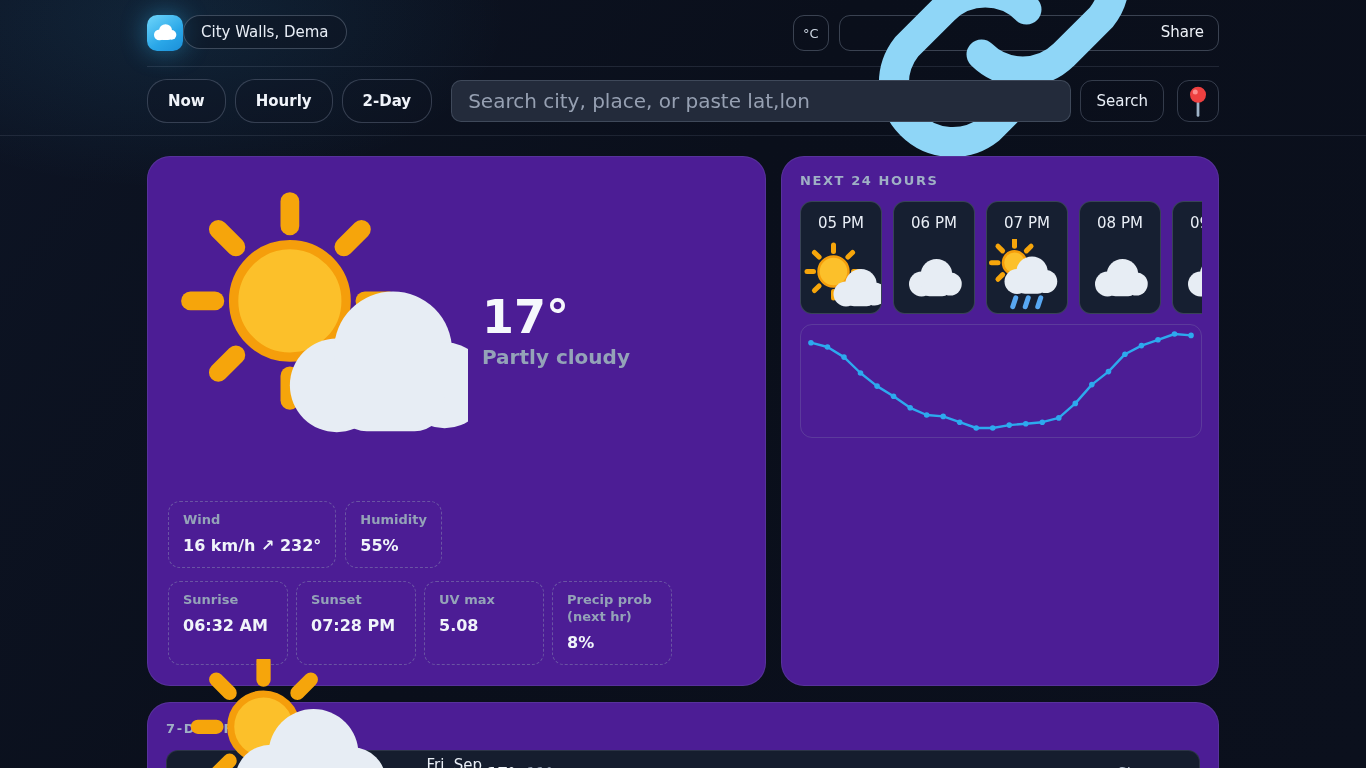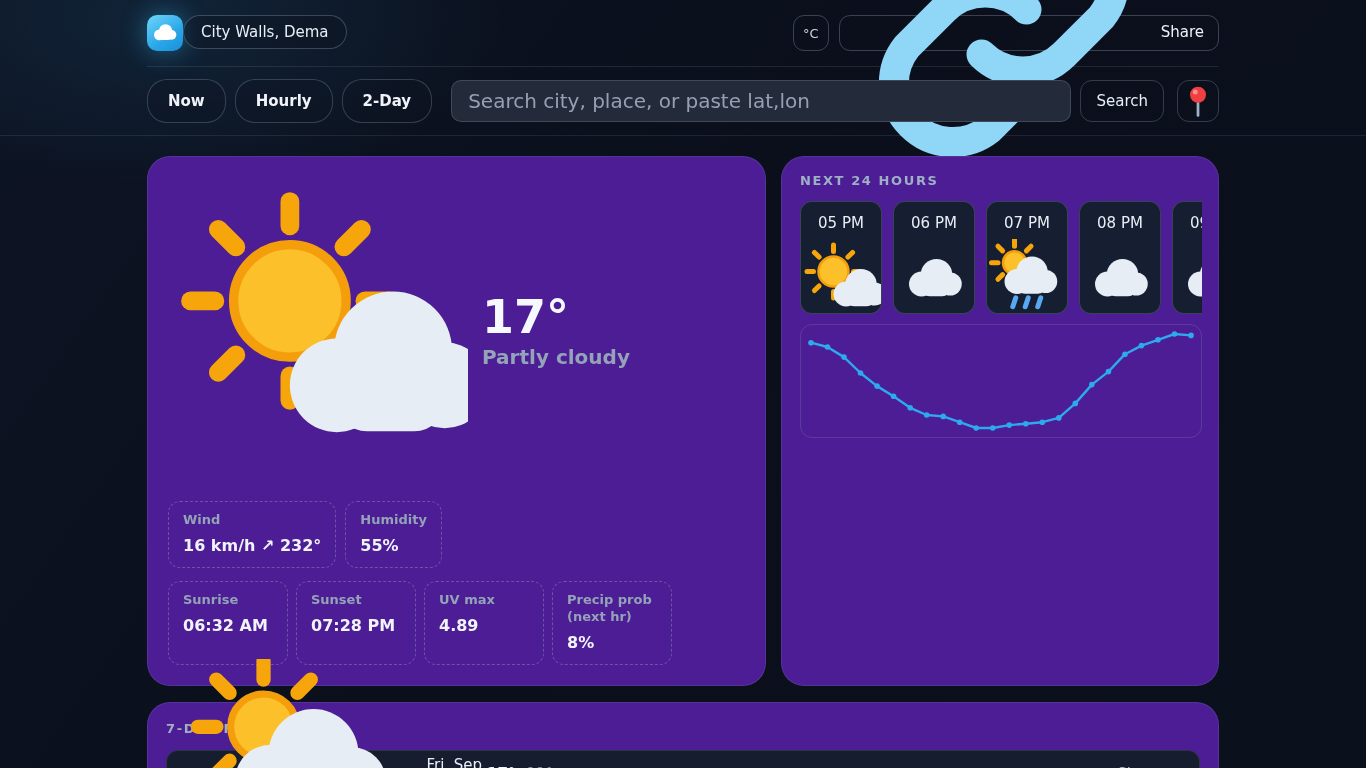--- a/index.html
+++ b/index.html
@@ -228,21 +228,21 @@
         <div class="stat">
           <div class="lbl">Sunrise</div>
           <div class="val">06:32 AM</div>
         </div>
         <div class="stat">
           <div class="lbl">Sunset</div>
           <div class="val">07:28 PM</div>
         </div>
         <div class="stat">
           <div class="lbl">UV max</div>
-          <div class="val">4.89</div>
+          <div class="val">5.08</div>
         </div>
         <div class="stat">
           <div class="lbl">Precip prob (next hr)</div>
           <div class="val">8%</div>
         </div>
       </div>
     </section>
 
     <section class="card card-hours">
       <div class="section-title">NEXT 24 HOURS</div>

